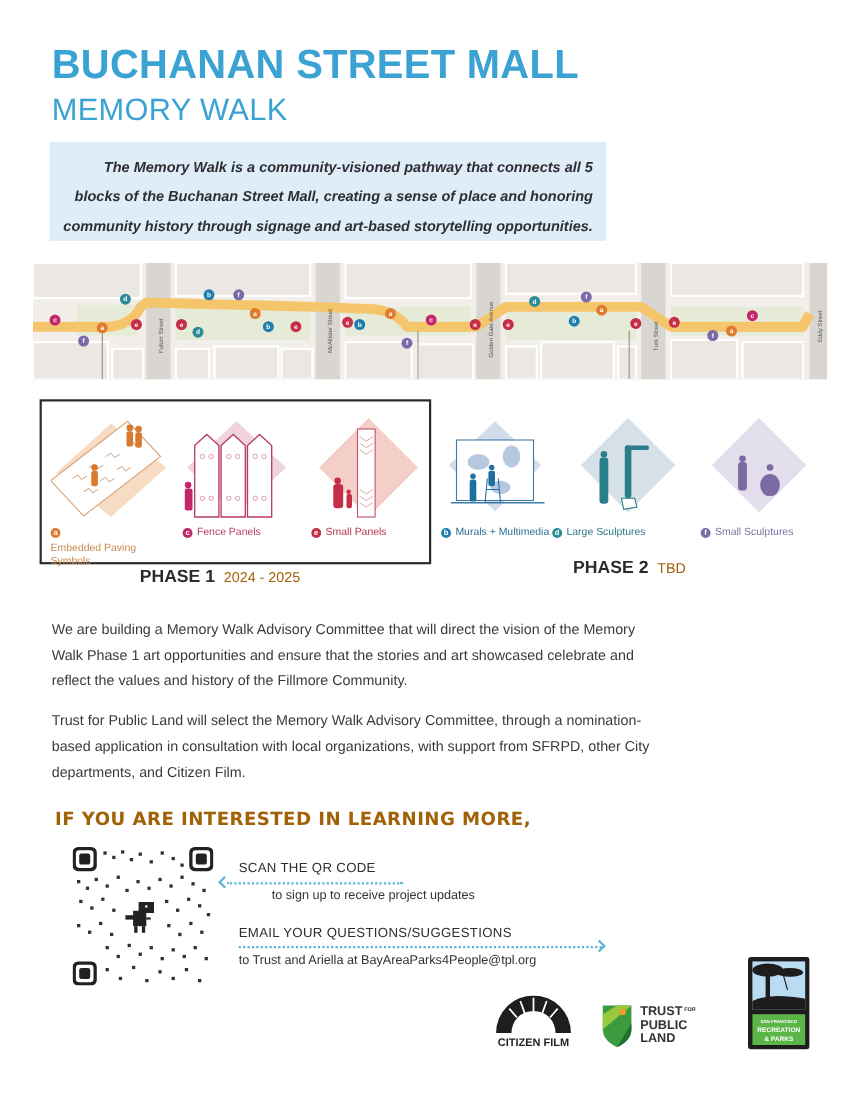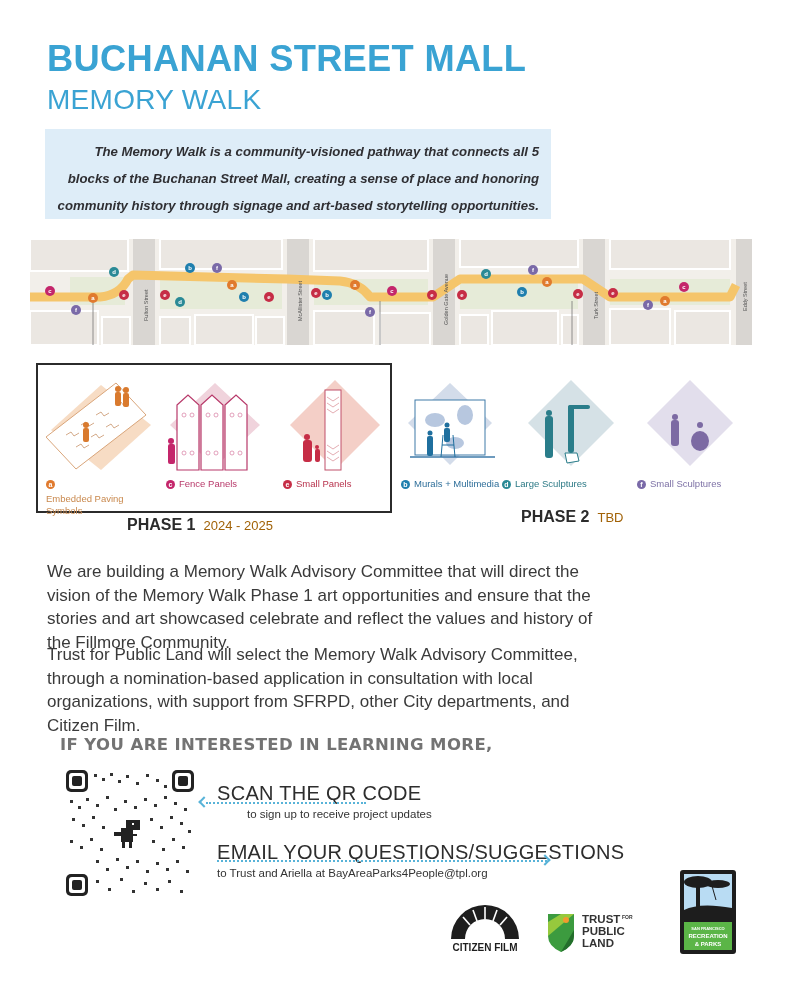--- a/index.html
+++ b/index.html
@@ -17,27 +17,27 @@
   .phase-box { position: absolute; left: 36px; top: 363px; width: 356px; height: 150px; border: 2px solid #2b2b2b; }
 
   .panel { position: absolute; }
   .panel svg { display: block; }
   .legend { position: absolute; font-size: 9.5px; display: flex; align-items: flex-start; gap: 4px; line-height: 12px; }
   .legend .dot { width: 9px; height: 9px; border-radius: 50%; color: #fff; font-size: 7px; font-weight: 700; text-align: center; line-height: 9px; flex: 0 0 9px; margin-top: 1.5px; }
 
   .phase-label { position: absolute; font-size: 16px; font-weight: 700; color: #2b2b2b; }
   .phase-label .yrs { font-weight: 400; font-size: 13px; margin-left: 8px; color: #a16207; }
 
-  .body-text { position: absolute; left: 47px; width: 550px; font-size: 17px; line-height: 23.5px; color: #3a3a3a; }
-
-  .cta { position: absolute; left: 60px; top: 735px; font-size: 16.5px; font-weight: 700; color: #737373; letter-spacing: 0.4px; font-family: "DejaVu Sans", sans-serif; }
+  .body-text { position: absolute; left: 47px; width: 550px; font-size: 13px; line-height: 23.5px; color: #3a3a3a; }
+
+  .cta { position: absolute; left: 50px; top: 735px; font-size: 16.5px; font-weight: 700; color: #a16207; letter-spacing: 0.4px; font-family: "DejaVu Sans", sans-serif; }
 
   .qr { position: absolute; left: 66px; top: 770px; width: 128px; height: 126px; }
 
-  .action-head { position: absolute; font-size: 20px; color: #2d2d2d; letter-spacing: 0.3px; }
+  .action-head { position: absolute; font-size: 12px; color: #2d2d2d; letter-spacing: 0.3px; }
   .action-sub { position: absolute; font-size: 11.5px; color: #333; }
   .dots-line { position: absolute; height: 0; border-top: 2px dotted #58b3d8; }
   .arrow-l { position: absolute; width: 8px; height: 8px; border-left: 2px solid #58b3d8; border-bottom: 2px solid #58b3d8; transform: rotate(45deg); }
   .arrow-r { position: absolute; width: 8px; height: 8px; border-right: 2px solid #58b3d8; border-top: 2px solid #58b3d8; transform: rotate(45deg); }
 
   .logo { position: absolute; }
 </style>
 </head>
 <body>
 

